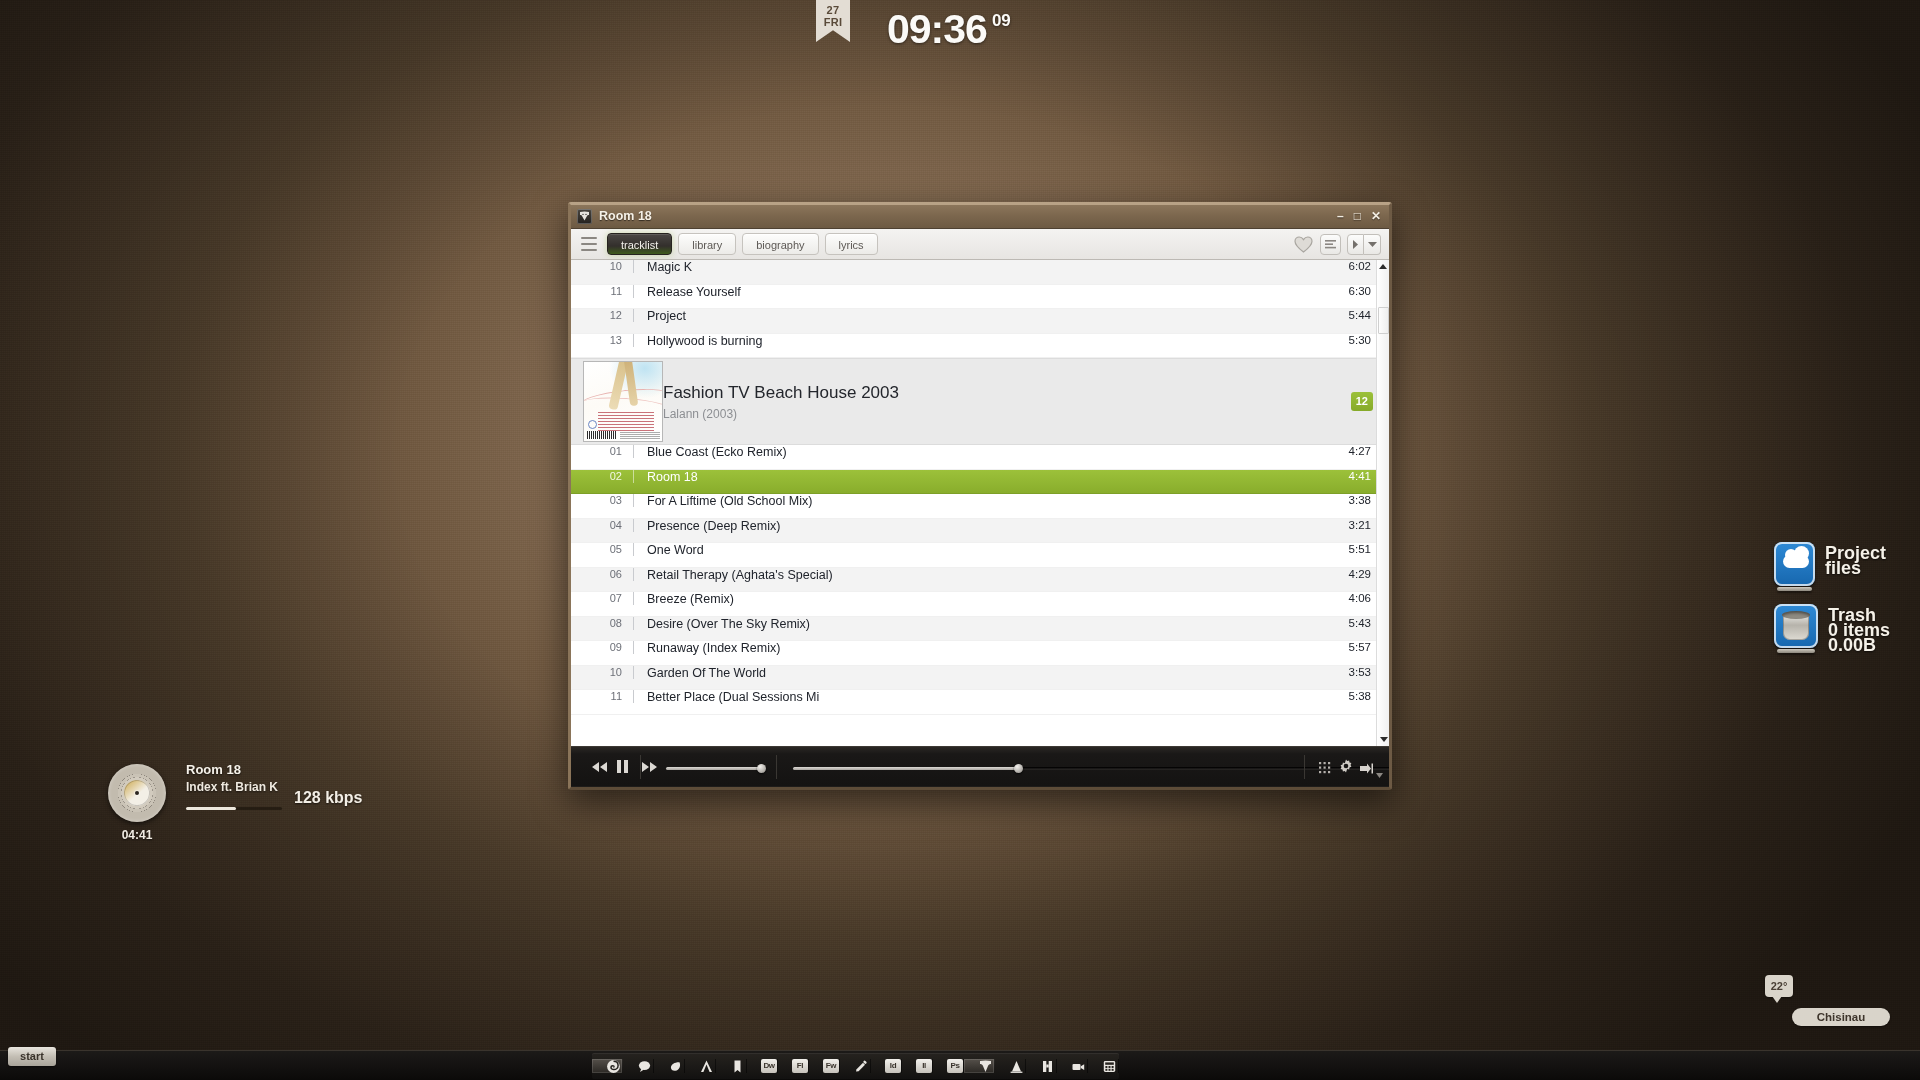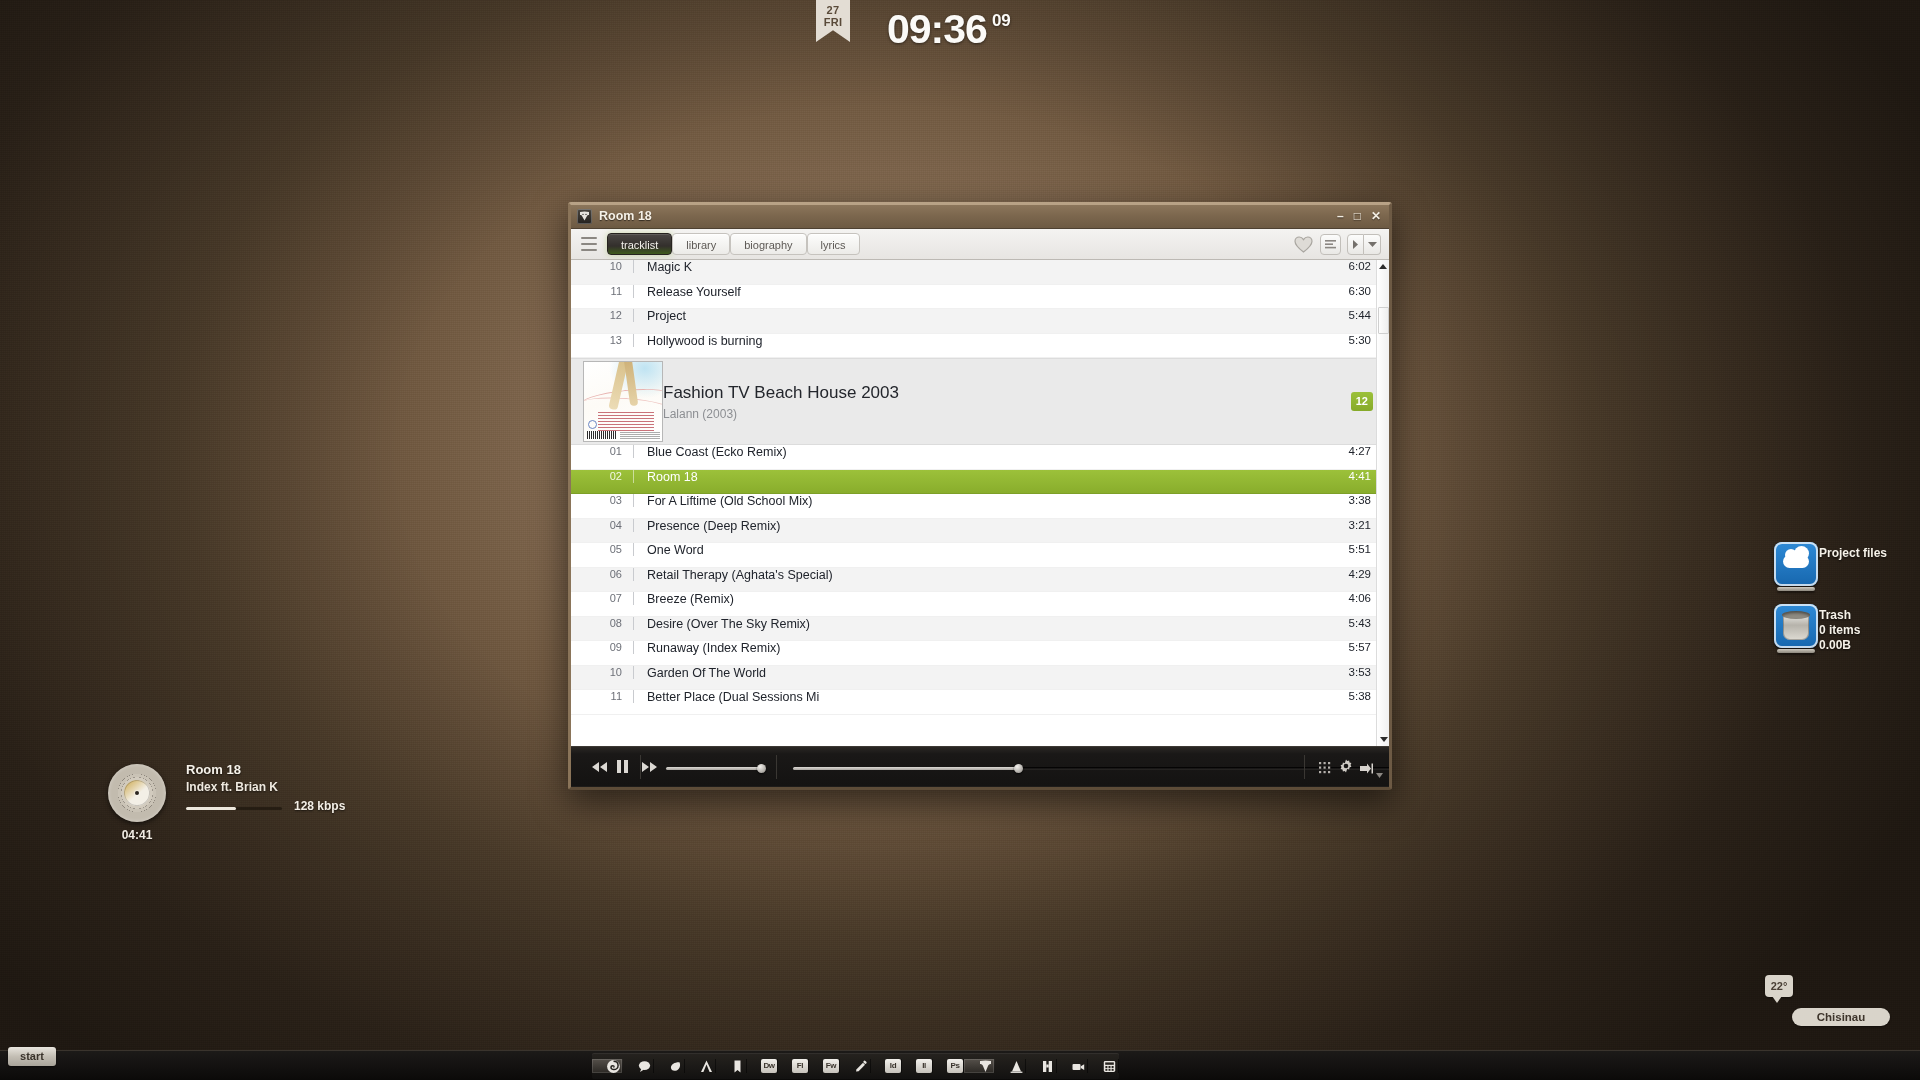--- a/index.html
+++ b/index.html
@@ -54,41 +54,41 @@
     border-radius:50%; background:#2c2621; box-shadow:0 0 0 1px rgba(255,255,255,.3);}
   .w-elapsed { position:absolute; left:0; top:64px; width:58px; text-align:center; color:#f1ece3;
     font-size:12px; font-weight:bold; text-shadow:0 1px 2px rgba(0,0,0,.6);}
   .w-title { position:absolute; left:78px; top:-2px; color:#f6f2ea; font-size:13px; font-weight:bold;
     text-shadow:0 1px 2px rgba(0,0,0,.6);}
   .w-artist { position:absolute; left:78px; top:16px; color:#efe9df; font-size:12px; font-weight:bold;
     text-shadow:0 1px 2px rgba(0,0,0,.6);}
   .w-bar { position:absolute; left:78px; top:43px; width:96px; height:3px; border-radius:2px;
     background:rgba(20,14,8,.55);}
   .w-bar i { display:block; height:3px; width:52%; border-radius:2px; background:#ece7dd;}
-  .w-kbps { position:absolute; left:186px; top:35px; color:#f3eee5; font-size:12px; font-weight:bold;
+  .w-kbps { position:absolute; left:186px; top:25px; color:#f3eee5; font-size:16px; font-weight:bold;
     text-shadow:0 1px 2px rgba(0,0,0,.6);}
 
   
   .dicon { position:absolute; display:flex; align-items:flex-start; }
   .dicon .tile { width:44px; height:44px; border-radius:8px; position:relative;
     background:linear-gradient(180deg,#2e8ad6 0%,#1767ae 100%);
     box-shadow:0 2px 3px rgba(0,0,0,.5), inset 0 0 0 2px rgba(255,255,255,.75);}
   .dicon .tile::after{ content:""; position:absolute; left:3px; right:3px; bottom:-5px; height:4px;
     border-radius:2px; background:linear-gradient(180deg,#cfcabf,#8d887e);
     box-shadow:0 2px 2px rgba(0,0,0,.4);}
   .cloud { position:absolute; left:9px; top:13px; width:26px; height:13px; background:#fff; border-radius:7px;}
   .cloud::before{content:"";position:absolute;left:2px;top:-6px;width:12px;height:12px;border-radius:50%;background:#fff;}
   .cloud::after{content:"";position:absolute;left:11px;top:-9px;width:15px;height:15px;border-radius:50%;background:#fff;}
   .bin { position:absolute; left:9px; top:9px; width:26px; height:27px;
     border-radius:3px 3px 7px 7px;
     background:linear-gradient(180deg,#efeeea 0%,#b6b3ab 45%,#dedbd3 100%);
     box-shadow:inset 0 0 0 1px rgba(0,0,0,.25);}
   .bin::before{content:"";position:absolute;left:-1px;top:-2px;width:28px;height:8px;border-radius:50%;
     background:#8e8a81;box-shadow:inset 0 2px 3px rgba(0,0,0,.45);}
-  .dlabel { margin-left:1px; margin-top:4px; color:#f5f1e8; font-size:12px; font-weight:bold;
+  .dlabel { margin-left:10px; margin-top:4px; color:#f5f1e8; font-size:18px; font-weight:bold;
     line-height:15px; text-shadow:0 1px 2px rgba(0,0,0,.65);}
   .dlabel span { display:block; }
 
   
   #weather { position:absolute; left:1765px; top:975px; }
   .wbub { width:28px; height:22px; background:#d9d4ca; border-radius:4px; position:relative;
     color:#4a4036; font-size:11px; font-weight:bold; text-align:center; line-height:22px;
     box-shadow:0 1px 2px rgba(0,0,0,.4);}
   .wbub::after{content:"";position:absolute;left:7px;bottom:-6px;border-left:5px solid transparent;
     border-right:5px solid transparent;border-top:7px solid #d9d4ca;}
@@ -130,21 +130,21 @@
     text-shadow:0 1px 1px rgba(0,0,0,.55);}
   .wbtns { position:absolute; right:8px; top:3px; display:flex; gap:10px; align-items:center;}
   .wbtns div { color:#f2ece1; font-size:12px; font-weight:bold; line-height:16px; cursor:default;
     text-shadow:0 1px 1px rgba(0,0,0,.5);}
 
   #tabbar { height:31px; position:relative;
     background:linear-gradient(180deg,#f4f3f1 0%,#e7e5e2 100%);
     border-bottom:1px solid #bcb9b4;}
   #hamb { position:absolute; left:10px; top:8px; width:16px; height:14px; cursor:pointer;}
   #hamb i{display:block;height:2px;background:#8b8782;margin-bottom:4px;border-radius:1px;}
-  .tabs { position:absolute; left:36px; top:4px; display:flex; }
+  .tabs { position:absolute; left:36px; top:4px; display:flex; gap:6px; }
   .tab { height:22px; padding:0 13px; border-radius:4px; font-size:11px; color:#5d5955;
     line-height:22px; background:linear-gradient(180deg,#fdfdfc,#ecebe8);
     border:1px solid #c6c3be; box-shadow:0 1px 0 rgba(255,255,255,.8) inset;}
   .tab.sel { background:linear-gradient(180deg,#4b4845 0%,#332f2c 60%,#3e5b1c 100%);
     color:#f3f1ec; border:1px solid #26231f;
     box-shadow:inset 0 1px 0 rgba(255,255,255,.12), 0 0 6px rgba(139,180,50,.35);}
   .tr-ico { position:absolute; top:5px; display:flex; align-items:center; justify-content:center;}
   #heart { right:76px; width:20px; height:20px;}
   #listbtn { right:48px; width:21px; height:21px; border-radius:4px; border:1px solid #c2bfba;
     background:linear-gradient(180deg,#fcfcfb,#e9e8e5);}

